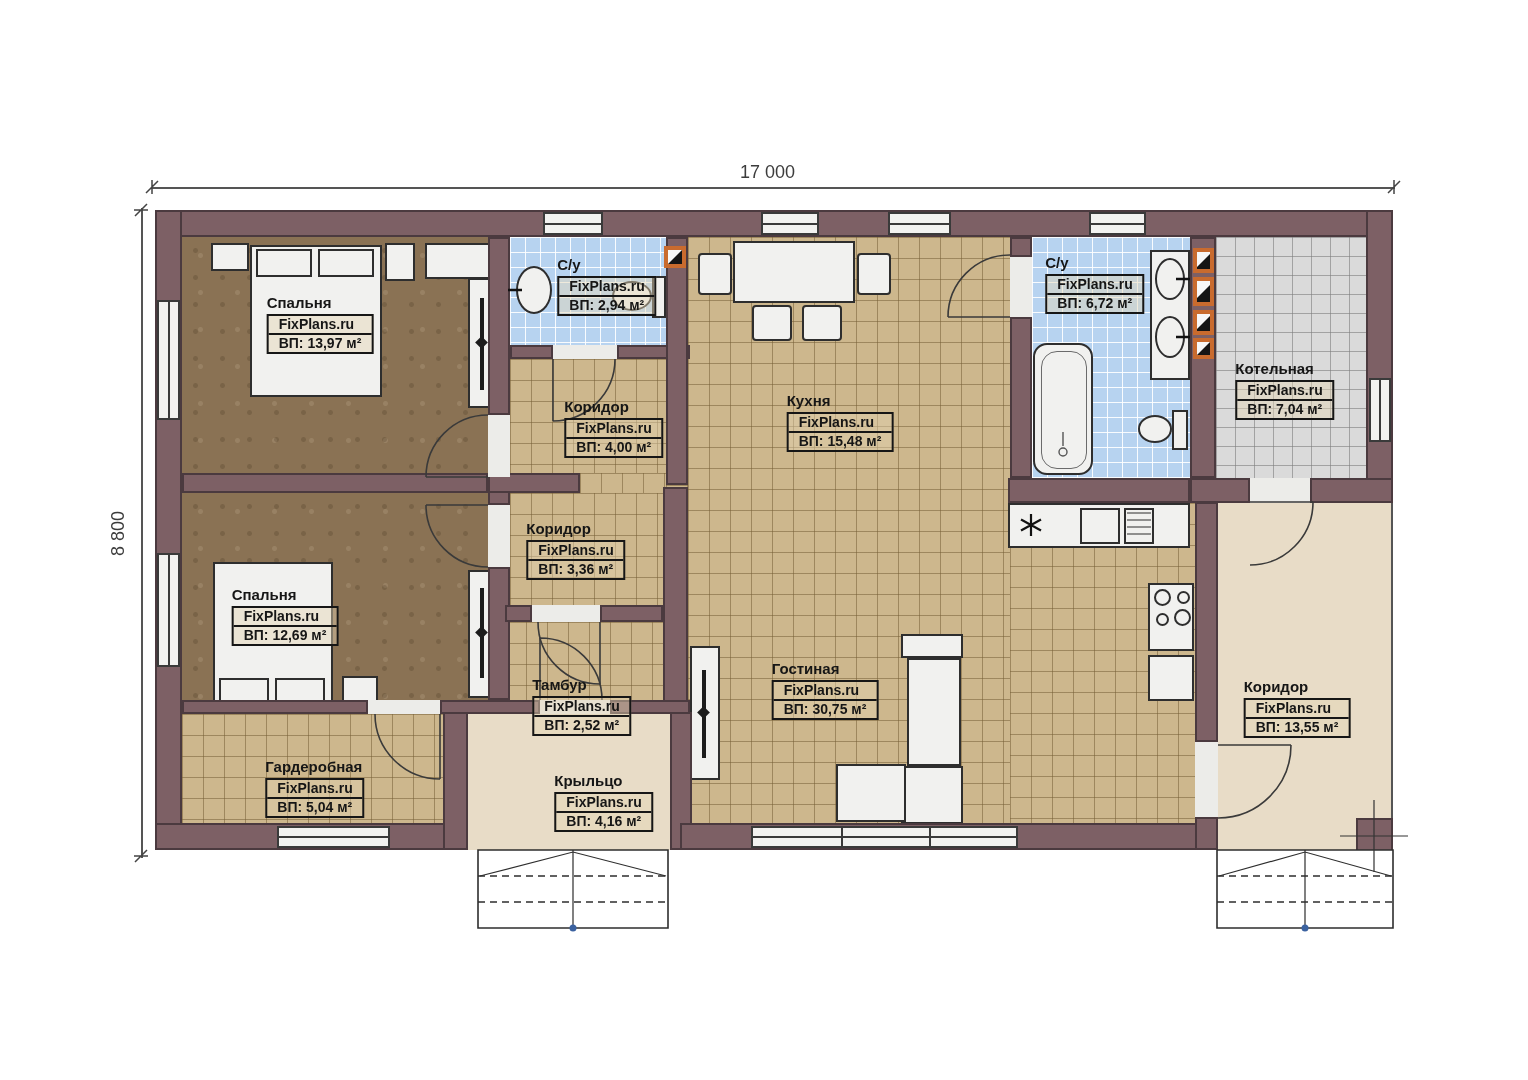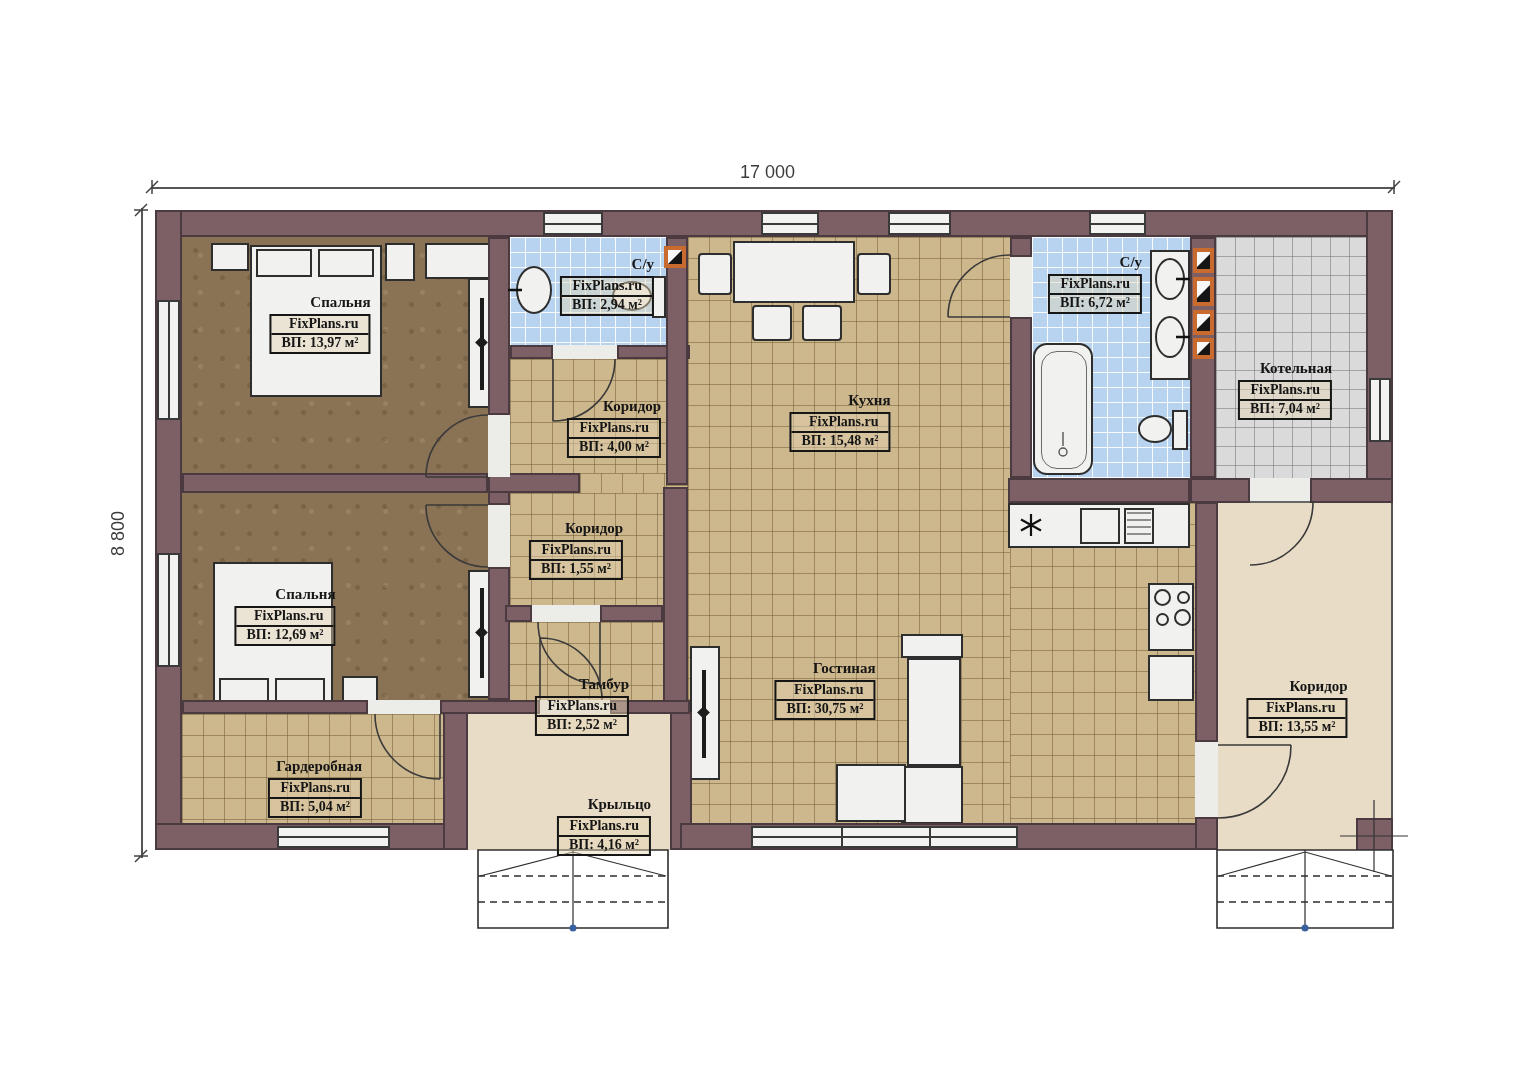--- a/index.html
+++ b/index.html
@@ -33,21 +33,21 @@
   .win-v{background-image:linear-gradient(#3a3a3a,#3a3a3a);background-size:2px 100%;
          background-position:center;background-repeat:no-repeat;}
   .mullion{position:absolute;top:0;bottom:0;width:2px;background:#3a3a3a;}
   .vent{position:absolute;border:4px solid #c96b2e;box-sizing:border-box;z-index:14;
         background:linear-gradient(135deg,#f7f7f7 0 48%,#151515 52% 100%);}
   .symbar{position:absolute;background:#1c1c1c;width:4px;z-index:6;}
   .symdia{position:absolute;width:9px;height:9px;background:#1c1c1c;transform:rotate(45deg);z-index:6;}
   .burner{position:absolute;border:2px solid #2e2e2e;border-radius:50%;background:#f1f1ef;z-index:6;box-sizing:border-box;}
   .tub-inner{position:absolute;border:1.5px solid #6b6b6b;border-radius:16px;z-index:6;}
   .overlay{position:absolute;left:0;top:0;z-index:25;pointer-events:none;}
-  .room-label{position:absolute;transform:translateX(-50%);text-align:right;color:#161616;z-index:30;font-family:Liberation Serif, serif;}
+  .room-label{position:absolute;transform:translateX(-50%);text-align:left;color:#161616;z-index:30;}
   .room-name{font-weight:bold;font-size:15px;white-space:nowrap;}
   .area-box{display:inline-block;border:2px solid #161616;background:rgba(228,213,180,.45);margin-top:3px;}
   .area-box .brand{padding:0 10px 1px;border-bottom:2px solid #161616;font-size:14px;font-weight:600;white-space:nowrap;}
   .area-box .area{padding:0 10px 1px;font-size:14px;font-weight:600;white-space:nowrap;}
   .dim{position:absolute;color:#3c3c3c;font-size:18px;z-index:30;}
   .dimline{position:absolute;background:#555;z-index:24;}
 </style>
 </head>
 <body>
 
@@ -269,33 +269,33 @@
     <div class="area-box">
       <div class="brand">FixPlans.ru</div>
       <div class="area">ВП: 4,00 м²</div>
     </div>
   </div>
 
   <div class="room-label" style="left:576px;top:520px;">
     <div class="room-name">Коридор</div>
     <div class="area-box">
       <div class="brand">FixPlans.ru</div>
-      <div class="area">ВП: 1,55 м²</div>
+      <div class="area">ВП: 3,36 м²</div>
     </div>
   </div>
 
   <div class="room-label" style="left:582px;top:628px;margin-top:48px;">
     <div class="room-name">Тамбур</div>
     <div class="area-box">
       <div class="brand">FixPlans.ru</div>
       <div class="area">ВП: 2,52 м²</div>
     </div>
   </div>
 
-  <div class="room-label" style="left:604px;top:772px;margin-top:24px;">
+  <div class="room-label" style="left:604px;top:772px;">
     <div class="room-name">Крыльцо</div>
     <div class="area-box">
       <div class="brand">FixPlans.ru</div>
       <div class="area">ВП: 4,16 м²</div>
     </div>
   </div>
 
   <div class="room-label" style="left:840px;top:392px;">
     <div class="room-name">Кухня</div>
     <div class="area-box">

